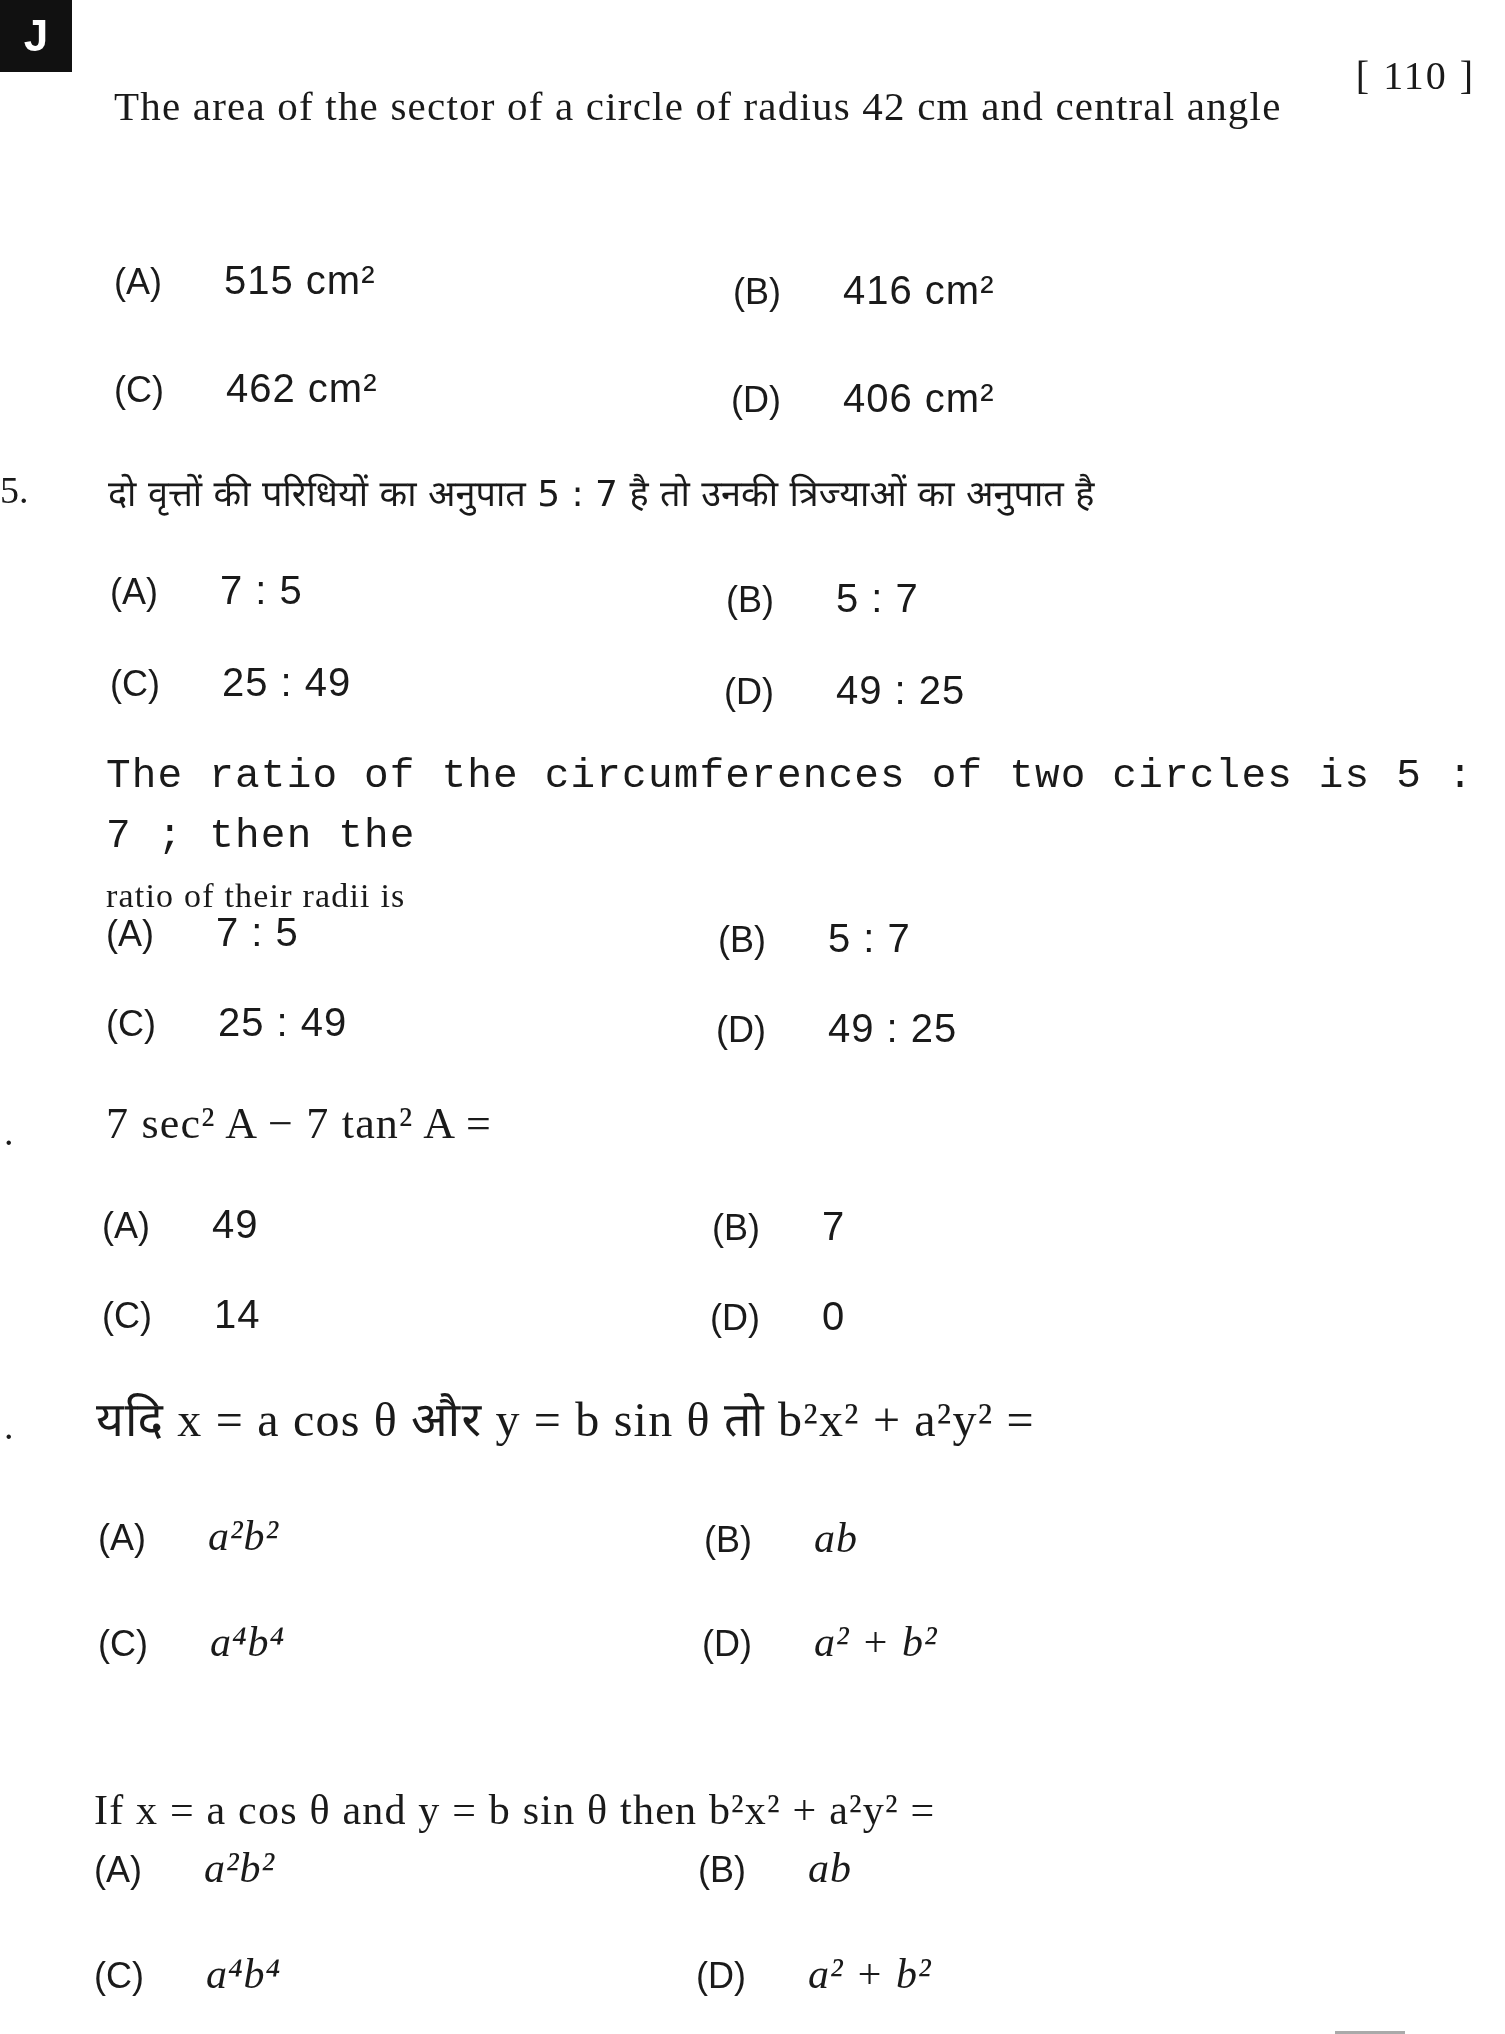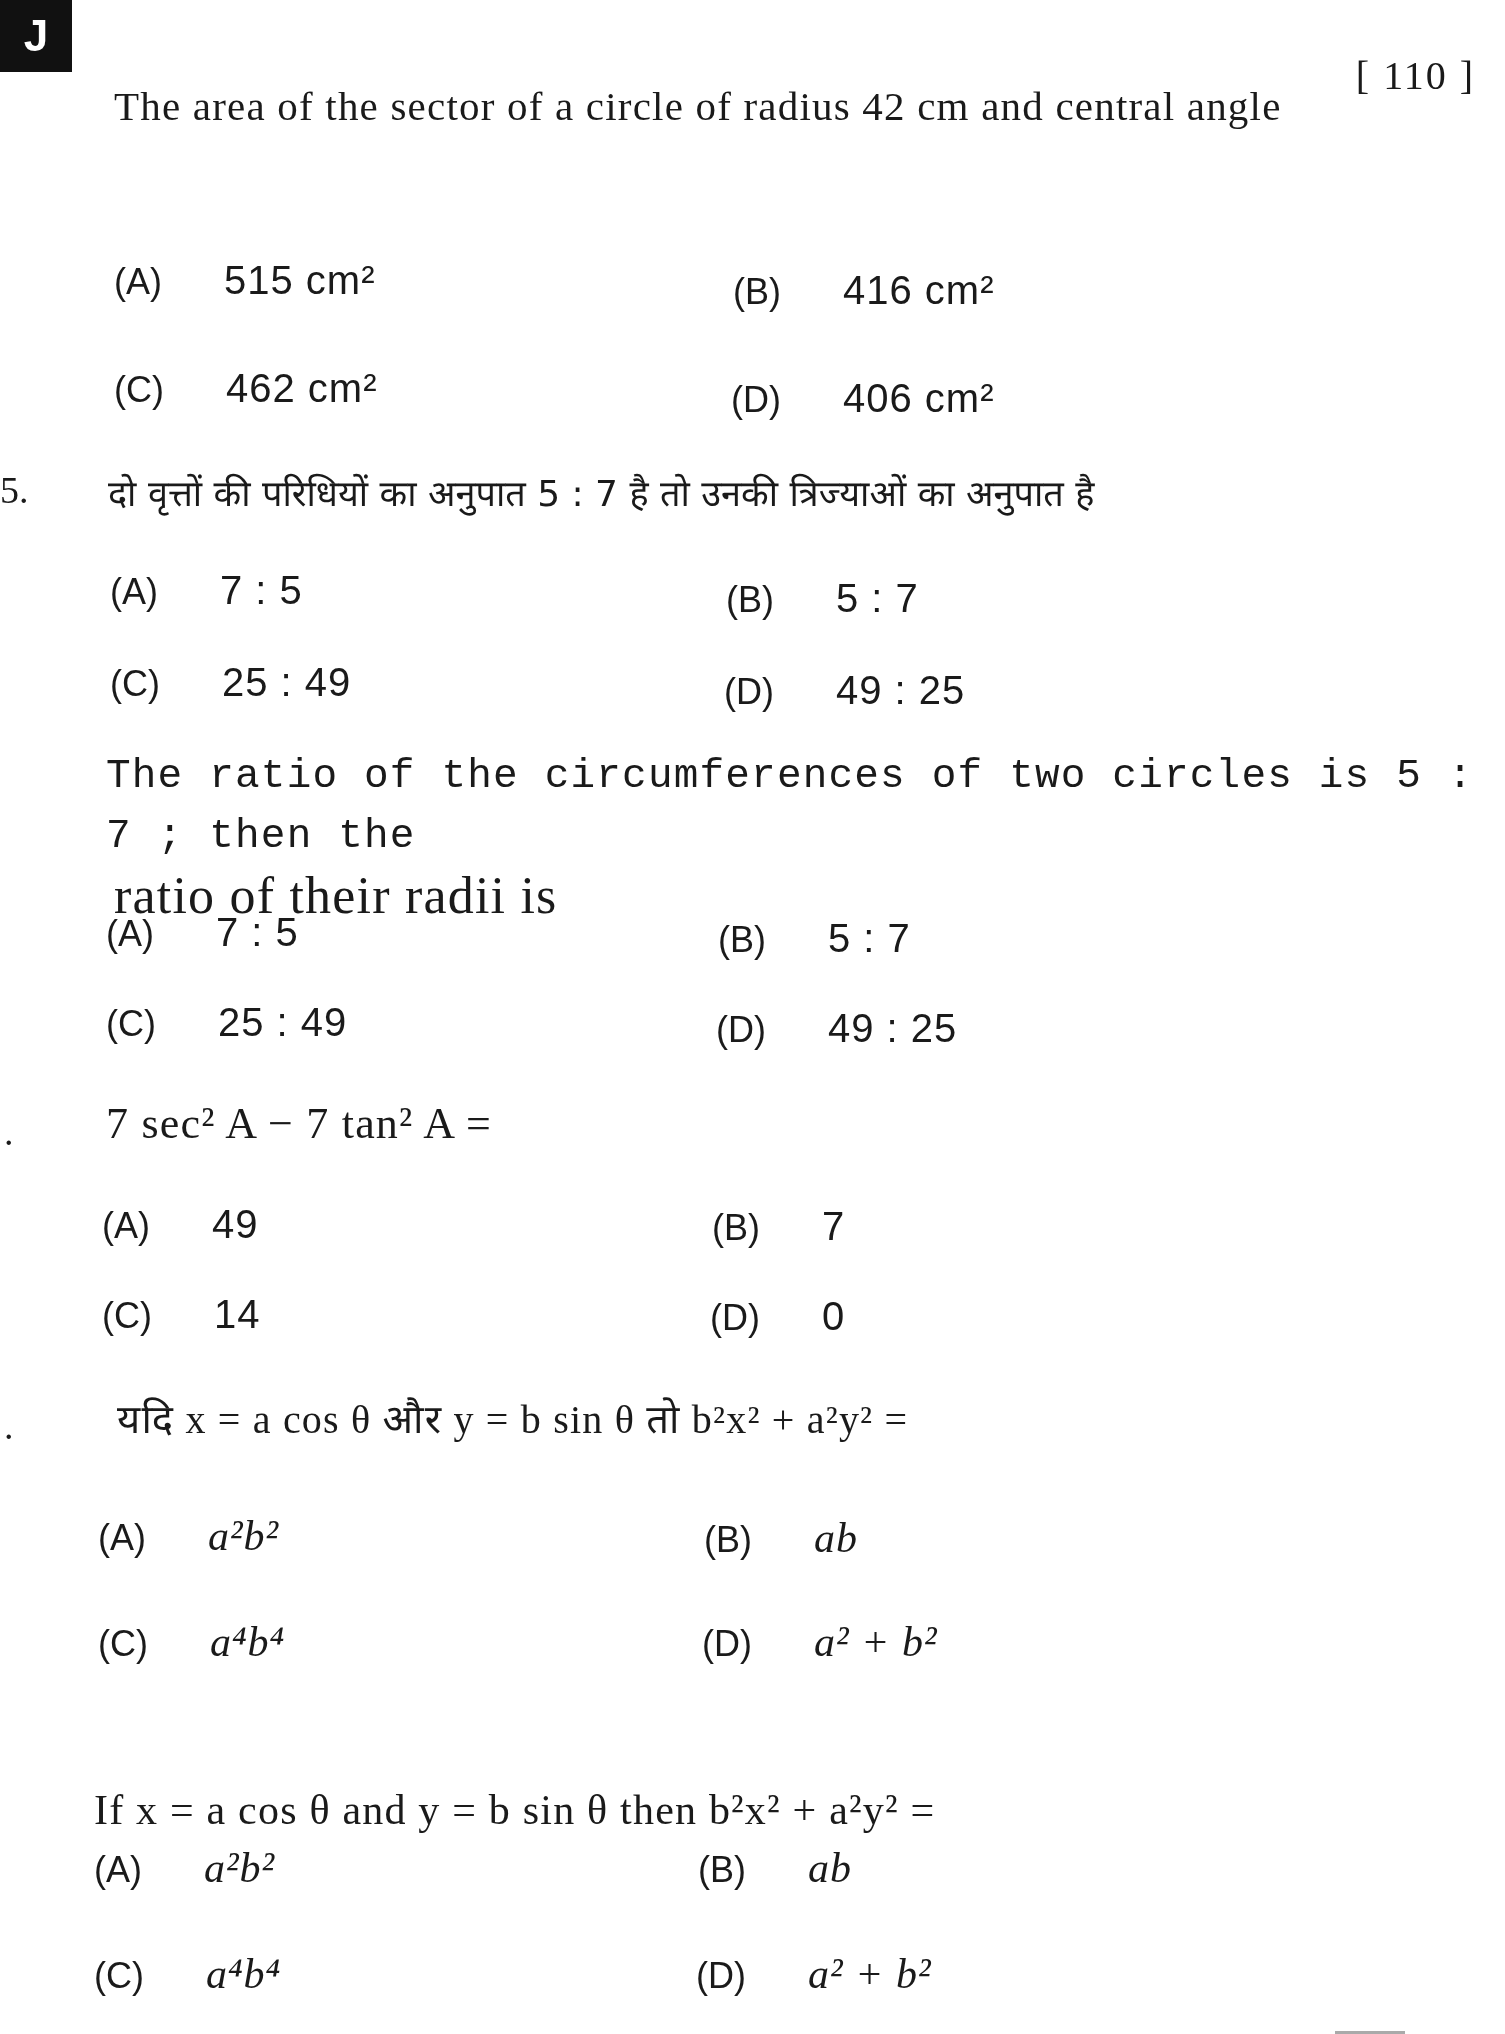--- a/index.html
+++ b/index.html
@@ -58,21 +58,21 @@
   <span class="lbl">(C)</span>
   <span class="val">25 : 49</span>
 </div>
 <div class="opt" style="left:724px;top:668px;">
   <span class="lbl">(D)</span>
   <span class="val">49 : 25</span>
 </div>
 
 <div class="stem" style="left:106px;top:746px;">
   <div style="font-size:41px;font-family:Liberation Mono, monospace;">The ratio of the circumferences of two circles is 5 : 7 ; then the</div>
-  <div style="font-size:52px;margin-left:8px;">ratio of their radii is</div>
+  <div style="font-size:34px;">ratio of their radii is</div>
 </div>
 <div class="opt" style="left:106px;top:910px;">
   <span class="lbl">(A)</span>
   <span class="val">7 : 5</span>
 </div>
 <div class="opt" style="left:718px;top:916px;">
   <span class="lbl">(B)</span>
   <span class="val">5 : 7</span>
 </div>
 <div class="opt" style="left:106px;top:1000px;">
@@ -97,21 +97,21 @@
 <div class="opt" style="left:102px;top:1292px;">
   <span class="lbl">(C)</span>
   <span class="val">14</span>
 </div>
 <div class="opt" style="left:710px;top:1294px;">
   <span class="lbl">(D)</span>
   <span class="val">0</span>
 </div>
 
 <div class="qnum" style="left:4px;top:1404px;">.</div>
-<div class="stem math" style="left:96px;top:1390px;font-size:40px;margin-left:21px;">यदि x = a cos θ और y = b sin θ तो b²x² + a²y² =</div>
+<div class="stem math" style="left:96px;top:1390px;font-size:48px;">यदि x = a cos θ और y = b sin θ तो b²x² + a²y² =</div>
 <div class="opt" style="left:98px;top:1512px;">
   <span class="lbl">(A)</span>
   <span class="val m">a²b²</span>
 </div>
 <div class="opt" style="left:704px;top:1514px;">
   <span class="lbl">(B)</span>
   <span class="val m">ab</span>
 </div>
 <div class="opt" style="left:98px;top:1618px;">
   <span class="lbl">(C)</span>

